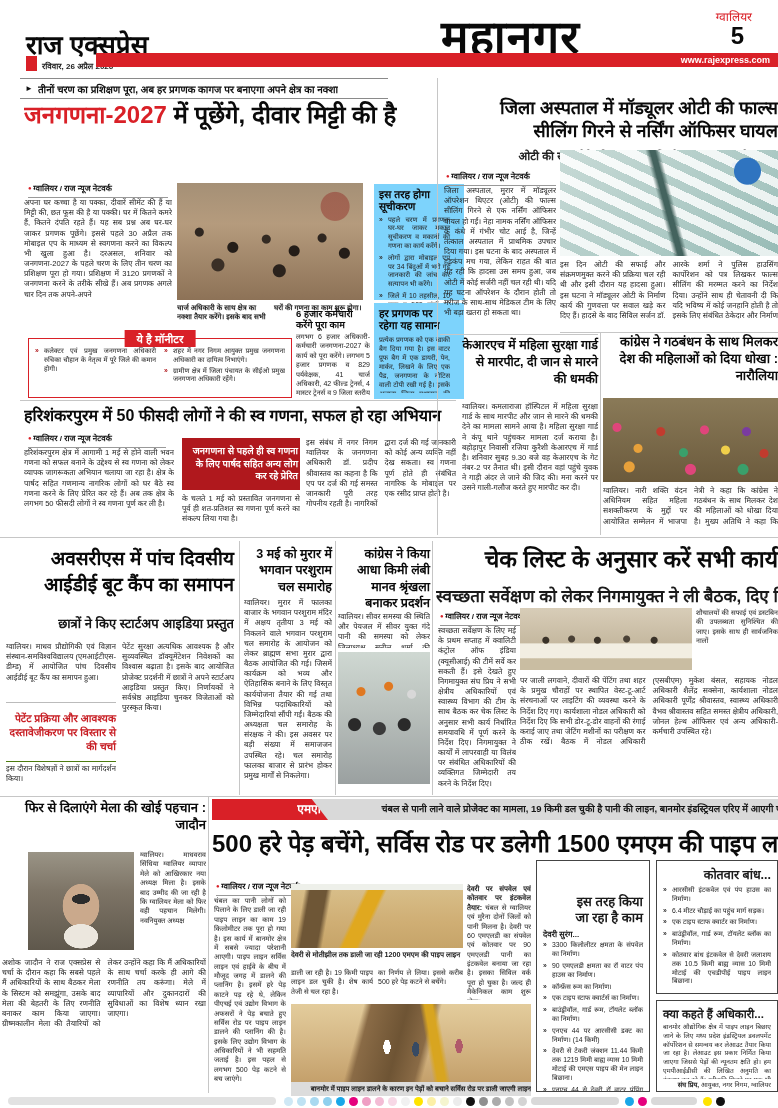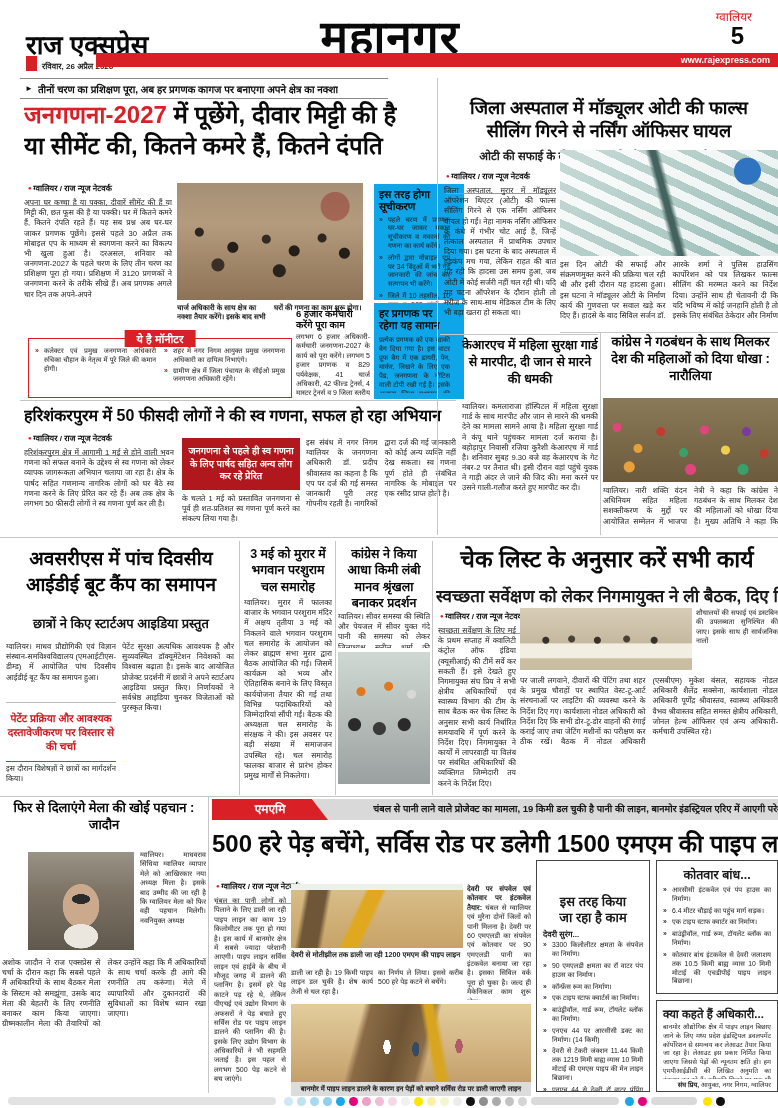--- a/index.html
+++ b/index.html
@@ -1,26 +1,26 @@
 <!DOCTYPE html>
 <html><head>
 <meta charset="utf-8">
 <style>
   html,body{margin:0;padding:0;background:#fff;}
   #page{position:relative;width:778px;height:1108px;background:#fff;overflow:hidden;
         font-family:"Liberation Sans",sans-serif;color:#1a1a1a;}
   .abs{position:absolute;}
   .hl{font-weight:bold;color:#0a0a0a;}
   .nowrap{white-space:nowrap;overflow:hidden;}
-  .ctr{text-align:center;}
+  .ctr{text-align:right;}
   .bt{font-size:7.6px;line-height:1.34;text-align:justify;color:#222;overflow:hidden;}
   .c2{column-count:2;column-gap:7px;}
-  .byline{font-size:8px;font-weight:bold;color:#111;border-bottom:1px solid #999;padding-bottom:12px;overflow:hidden;white-space:nowrap;}
+  .byline{font-size:8px;font-weight:bold;color:#111;border-bottom:1px solid #999;padding-bottom:4px;overflow:hidden;white-space:nowrap;}
   .byline::before{content:"\25CF  ";color:#d92027;font-size:6px;vertical-align:1px;}
-  .graybox{background:#0ea5e9;padding:5px 14px 4px 5px;box-sizing:border-box;}
+  .graybox{background:#7dd3fc;padding:5px 14px 4px 5px;box-sizing:border-box;}
   .gb-title{font-size:10.5px;font-weight:bold;line-height:1.12;margin-bottom:3px;color:#0a0a0a;}
   .gb-item{font-size:6.8px;line-height:1.3;text-align:justify;margin-bottom:3px;position:relative;padding-left:9px;color:#222;}
   .gb-item::before{content:"\BB";position:absolute;left:0;top:0;font-weight:bold;color:#333;}
   .mon-item{font-size:6.8px;line-height:1.3;text-align:justify;margin-bottom:2px;position:relative;padding-left:9px;color:#222;break-inside:avoid;}
   .mon-item::before{content:"\BB";position:absolute;left:0;top:0;font-weight:bold;color:#b0181d;}
   .nbox{border:1px solid #444;box-sizing:border-box;padding:5px 6px;background:#fff;overflow:hidden;}
   .cap{font-size:7.2px;font-weight:bold;color:#222;line-height:1.25;overflow:hidden;}
   .vl{position:absolute;width:1px;background:#c6c6c6;}
   .hline{position:absolute;height:1px;background:#c6c6c6;}
   .photo{position:absolute;overflow:hidden;}
@@ -43,21 +43,20 @@
     <span style="position:absolute;right:8px;top:2px;color:#fff;font-size:9px;font-weight:bold;">www.rajexpress.com</span>
   </div>
 
   <div class="abs" style="left:20px;top:78px;width:368px;height:19px;border-top:1px solid #8a8a8a;border-bottom:1px solid #8a8a8a;display:flex;align-items:center;">
     <span style="font-size:8px;color:#111;margin:0 5px;">►</span>
     <span style="font-size:10px;font-weight:bold;color:#111;white-space:nowrap;overflow:hidden;">तीनों चरण का प्रशिक्षण पूरा, अब हर प्रगणक कागज पर बनाएगा अपने क्षेत्र का नक्शा</span>
   </div>
 
   <div class="abs hl nowrap" style="left:24px;top:100px;width:414px;font-size:24px;line-height:1.28;">
     <span style="color:#d92027;">जनगणना-2027</span><span> में पूछेंगे, दीवार मिट्टी की है</span><br>
-    <span>या सीमेंट की, कितने कमरे हैं, कितने दंपति</span>
   </div>
   <div class="abs byline" style="left:28px;top:182px;width:140px;">ग्वालियर / राज न्यूज नेटवर्क</div>
   <div class="abs bt" style="left:24px;top:198px;width:148px;height:132px;">अपना घर कच्चा है या पक्का, दीवारें सीमेंट की हैं या मिट्टी की, छत फूस की है या पक्की। घर में कितने कमरे हैं, कितने दंपति रहते हैं। यह सब प्रश्न अब घर-घर जाकर प्रगणक पूछेंगे। इससे पहले 30 अप्रैल तक मोबाइल एप के माध्यम से स्वगणना करने का विकल्प भी खुला हुआ है। दरअसल, शनिवार को जनगणना-2027 के पहले चरण के लिए तीन चरण का प्रशिक्षण पूरा हो गया। प्रशिक्षण में 3120 प्रगणकों ने जनगणना करने के तरीके सीखे हैं। अब प्रगणक अगले चार दिन तक अपने-अपने</div>
   <div class="photo" style="left:177px;top:183px;width:186px;height:117px;background:
       radial-gradient(circle at 12% 42%, #2e2620 0 4px, rgba(0,0,0,0) 5px),
       radial-gradient(circle at 30% 55%, #241d18 0 5px, rgba(0,0,0,0) 6px),
       radial-gradient(circle at 48% 48%, #332a22 0 4px, rgba(0,0,0,0) 5px),
       radial-gradient(circle at 63% 58%, #241d18 0 5px, rgba(0,0,0,0) 6px),
       radial-gradient(circle at 78% 47%, #2e2620 0 4px, rgba(0,0,0,0) 5px),
       radial-gradient(circle at 90% 60%, #241d18 0 5px, rgba(0,0,0,0) 6px),

